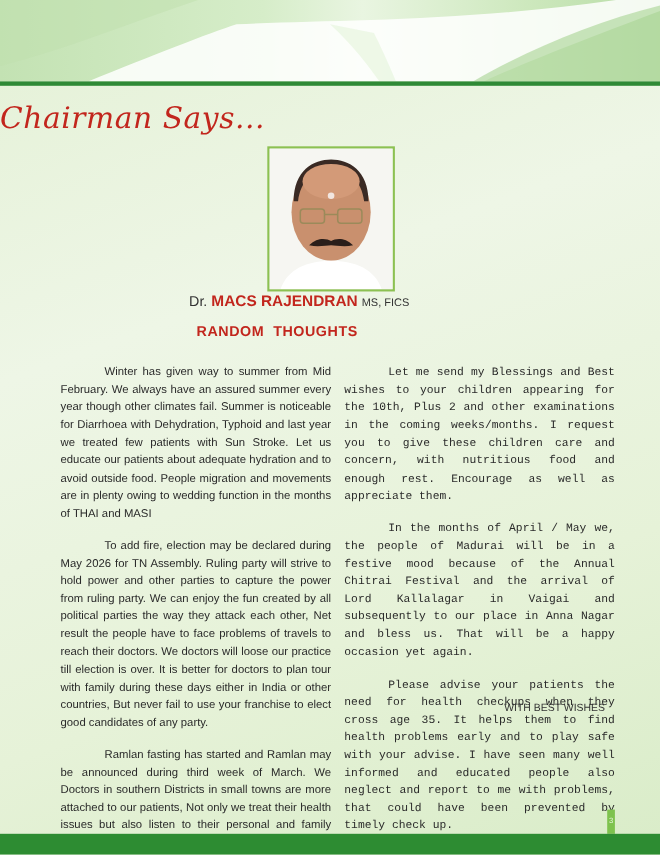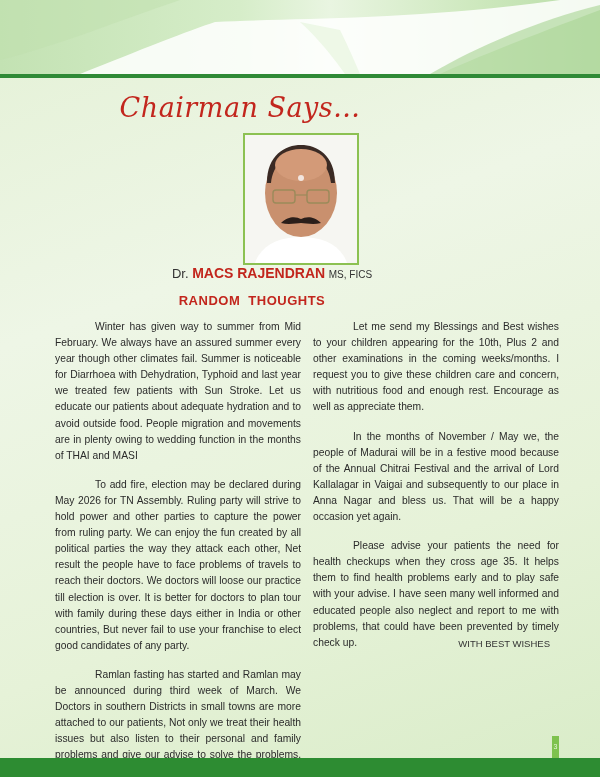--- a/index.html
+++ b/index.html
@@ -13,21 +13,21 @@
     position: absolute; left: 0; top: 0; width: 600px; height: 74px;
     background: linear-gradient(90deg, #c3e2b3 0%, #d6edc9 40%, #e9f5e1 55%, #cde8bd 80%, #b7dca6 100%);
     overflow: hidden;
   }
   .header-band svg { position: absolute; left: 0; top: 0; }
   .header-rule {
     position: absolute; left: 0; top: 74px; width: 600px; height: 4px;
     background: #2f8a36;
   }
   .title {
-    position: absolute; left: 0; top: 92px; width: 480px; text-align: center;
+    position: absolute; left: 0; top: 92px; width: 480px; 
     font-family: "DejaVu Serif", serif; font-style: italic;
     font-size: 27px; color: #c2261d; letter-spacing: 0.5px;
   }
   .photo {
     position: absolute; left: 243px; top: 133px; width: 112px; height: 128px;
     border: 2px solid #8cc152; background: #f7f7f4; overflow: hidden;
   }
   .name-line {
     position: absolute; left: 0; top: 265px; width: 544px; text-align: center;
     font-size: 13px; color: #333;
@@ -38,22 +38,22 @@
     position: absolute; left: 0; top: 293px; width: 504px; text-align: center;
     font-weight: bold; font-size: 13px; color: #c2261d; letter-spacing: 0.5px;
     word-spacing: 4px;
   }
   .col {
     position: absolute; top: 319px; width: 246px;
     font-family: "Liberation Sans", sans-serif; font-size: 10.3px; line-height: 16.1px;
     color: #2a2a2a; text-align: justify;
   }
   .col.left { left: 55px; }
-  .col.right { left: 313px; }
-  .col p { margin: 0 0 13px 0; text-indent: 40px; }
+  .col.right { left: 313px; font-family: Liberation Mono, monospace; }
+  .col p { margin: 12px 0 13px 0; text-indent: 40px; }
   .closing { position: absolute; right: 50px; top: 638px; text-align: left; }
   .closing .wishes { font-size: 9.5px; color: #333; }
   .closing .sig { font-size: 12px; margin-top: 5px; color: #222; }
   .closing .sig b { font-size: 14px; }
   .page-tab {
     position: absolute; left: 552px; top: 736px; width: 7px; height: 22px;
     background: #7ec24e; color: #e8f5dc; font-size: 7px; text-align: center;
     line-height: 22px;
   }
   .footer-band {
@@ -100,21 +100,21 @@
 <div class="section-title">RANDOM  THOUGHTS</div>
 
 <div class="col left">
   <p>Winter has given way to summer from Mid February. We always have an assured summer every year though other climates fail. Summer is noticeable for Diarrhoea with Dehydration, Typhoid and last year we treated few patients with Sun Stroke. Let us educate our patients about adequate hydration and to avoid outside food. People migration and movements are in plenty owing to wedding function in the months of THAI and MASI</p>
   <p>To add fire, election may be declared during May 2026 for TN Assembly. Ruling party will strive to hold power and other parties to capture the power from ruling party. We can enjoy the fun created by all political parties the way they attack each other, Net result the people have to face problems of travels to reach their doctors. We doctors will loose our practice till election is over. It is better for doctors to plan tour with family during these days either in India or other countries, But never fail to use your franchise to elect good candidates of any party.</p>
   <p>Ramlan fasting has started and Ramlan may be announced during third week of March. We Doctors in southern Districts in small towns are more attached to our patients, Not only we treat their health issues but also listen to their personal and family problems and give our advise to solve the problems, and join in their celebrations.</p>
 </div>
 
 <div class="col right">
   <p>Let me send my Blessings and Best wishes to your children appearing for the 10th, Plus 2 and other examinations in the coming weeks/months. I request you to give these children care and concern, with nutritious food and enough rest. Encourage as well as appreciate them.</p>
-  <p>In the months of November / May we, the people of Madurai will be in a festive mood because of the Annual Chitrai Festival and the arrival of Lord Kallalagar in Vaigai and subsequently to our place in Anna Nagar and bless us. That will be a happy occasion yet again.</p>
+  <p>In the months of April / May we, the people of Madurai will be in a festive mood because of the Annual Chitrai Festival and the arrival of Lord Kallalagar in Vaigai and subsequently to our place in Anna Nagar and bless us. That will be a happy occasion yet again.</p>
   <p>Please advise your patients the need for health checkups when they cross age 35. It helps them to find health problems early and to play safe with your advise. I have seen many well informed and educated people also neglect and report to me with problems, that could have been prevented by timely check up.</p>
 </div>
 
 <div class="closing">
   <div class="wishes">WITH BEST WISHES</div>
 </div>
 
 <div class="page-tab">3</div>
 <div class="footer-band"></div>
 

